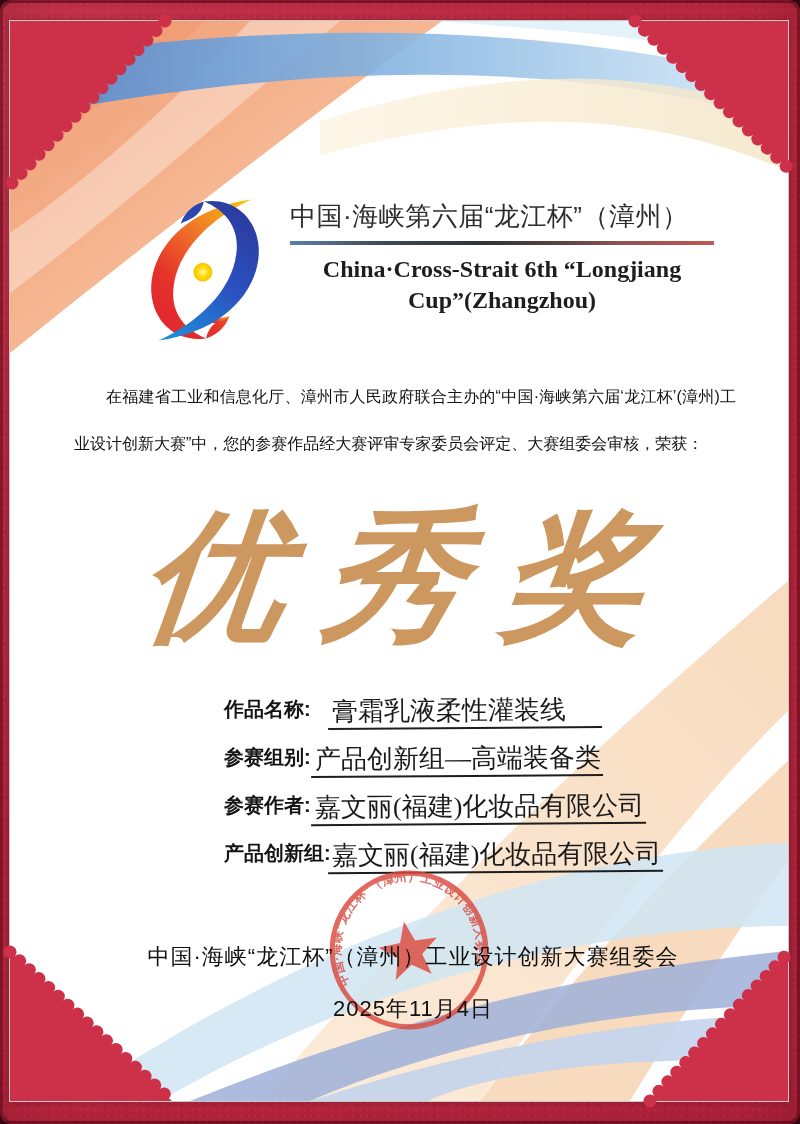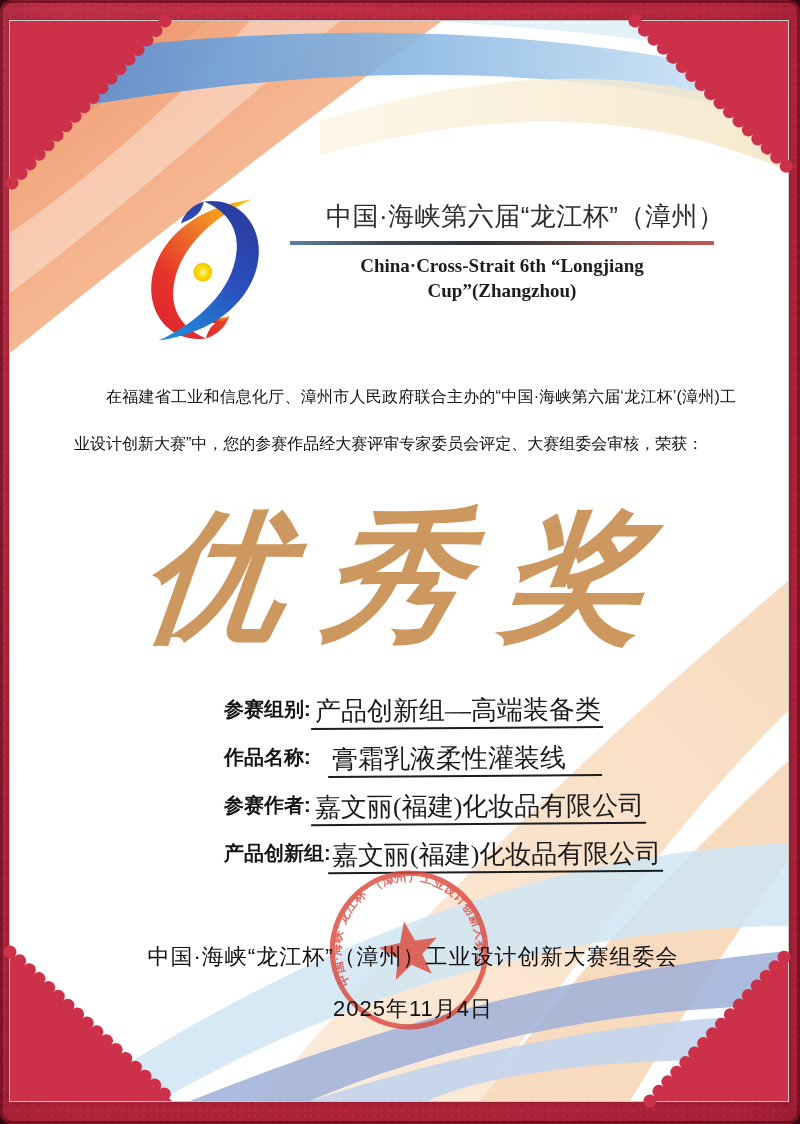--- a/index.html
+++ b/index.html
@@ -26,25 +26,25 @@
     box-shadow:0 0 0 1px #c9c9c9, 0 0 7px rgba(40,0,8,.45);
   }
   .swooshes{position:absolute;inset:0;z-index:0;pointer-events:none;}
   .content{position:absolute;inset:0;z-index:2;}
   
   .corners{position:absolute;inset:0;z-index:6;pointer-events:none;}
 
   
   .logo{position:absolute;left:116px;top:170px;width:158px;height:158px;}
   .titles{position:absolute;left:280px;top:178px;width:424px;}
-  .zh1{font-size:26px;color:#2d2d2d;letter-spacing:.5px;white-space:nowrap;font-weight:500;margin-left:36px;}
+  .zh1{font-size:26px;color:#2d2d2d;letter-spacing:.5px;white-space:nowrap;font-weight:500;}
   .zh2{font-size:41px;color:#262626;font-weight:700;letter-spacing:11px;white-space:nowrap;margin-top:5px;}
   .divider{height:4px;margin:7px 0 9px 0;
     background:linear-gradient(90deg,#5d80a8 0%,#3d4a57 22%,#30343a 45%,#55423e 62%,#8c5450 78%,#b35251 92%,#bf5a56 100%);}
-  .en{font-family:"Liberation Serif",serif;font-weight:700;font-size:19px;color:#1d1d1d;text-align:center;line-height:1.3;}
+  .en{font-family:"Liberation Serif",serif;font-weight:700;font-size:24px;color:#1d1d1d;text-align:center;line-height:1.3;}
   
   .paragraph{
     position:absolute;left:64px;top:352px;width:662px;
     font-size:16px;line-height:47px;color:#111;text-align:justify;text-indent:2em;
   }
   
   .award{
     position:absolute;left:0;top:468px;width:100%;text-align:center;
     font-family:cursive;font-style:italic;font-weight:700;
     font-size:142px;line-height:1.25;color:#cd9760;
@@ -152,26 +152,26 @@
         <div class="divider"></div>
         <div class="en">China·Cross-Strait 6th “Longjiang Cup”(Zhangzhou)</div>
       </div>
 
       <div class="paragraph">在福建省工业和信息化厅、漳州市人民政府联合主办的“中国·海峡第六届‘龙江杯’(漳州)工业设计创新大赛”中，您的参赛作品经大赛评审专家委员会评定、大赛组委会审核，荣获：</div>
 
       <div class="award">优秀奖</div>
 
       <div class="fields">
         <div class="field-row">
+          <div class="field-label">作品名称:</div>
+          <div class="field-value">膏霜乳液柔性灌装线</div>
+        </div>
+        <div class="field-row">
           <div class="field-label">参赛组别:</div>
           <div class="field-value">产品创新组—高端装备类</div>
-        </div>
-        <div class="field-row">
-          <div class="field-label">作品名称:</div>
-          <div class="field-value">膏霜乳液柔性灌装线</div>
         </div>
         <div class="field-row">
           <div class="field-label">参赛作者:</div>
           <div class="field-value">嘉文丽(福建)化妆品有限公司</div>
         </div>
         <div class="field-row">
           <div class="field-label">产品创新组:</div>
           <div class="field-value">嘉文丽(福建)化妆品有限公司</div>
         </div>
       </div>

